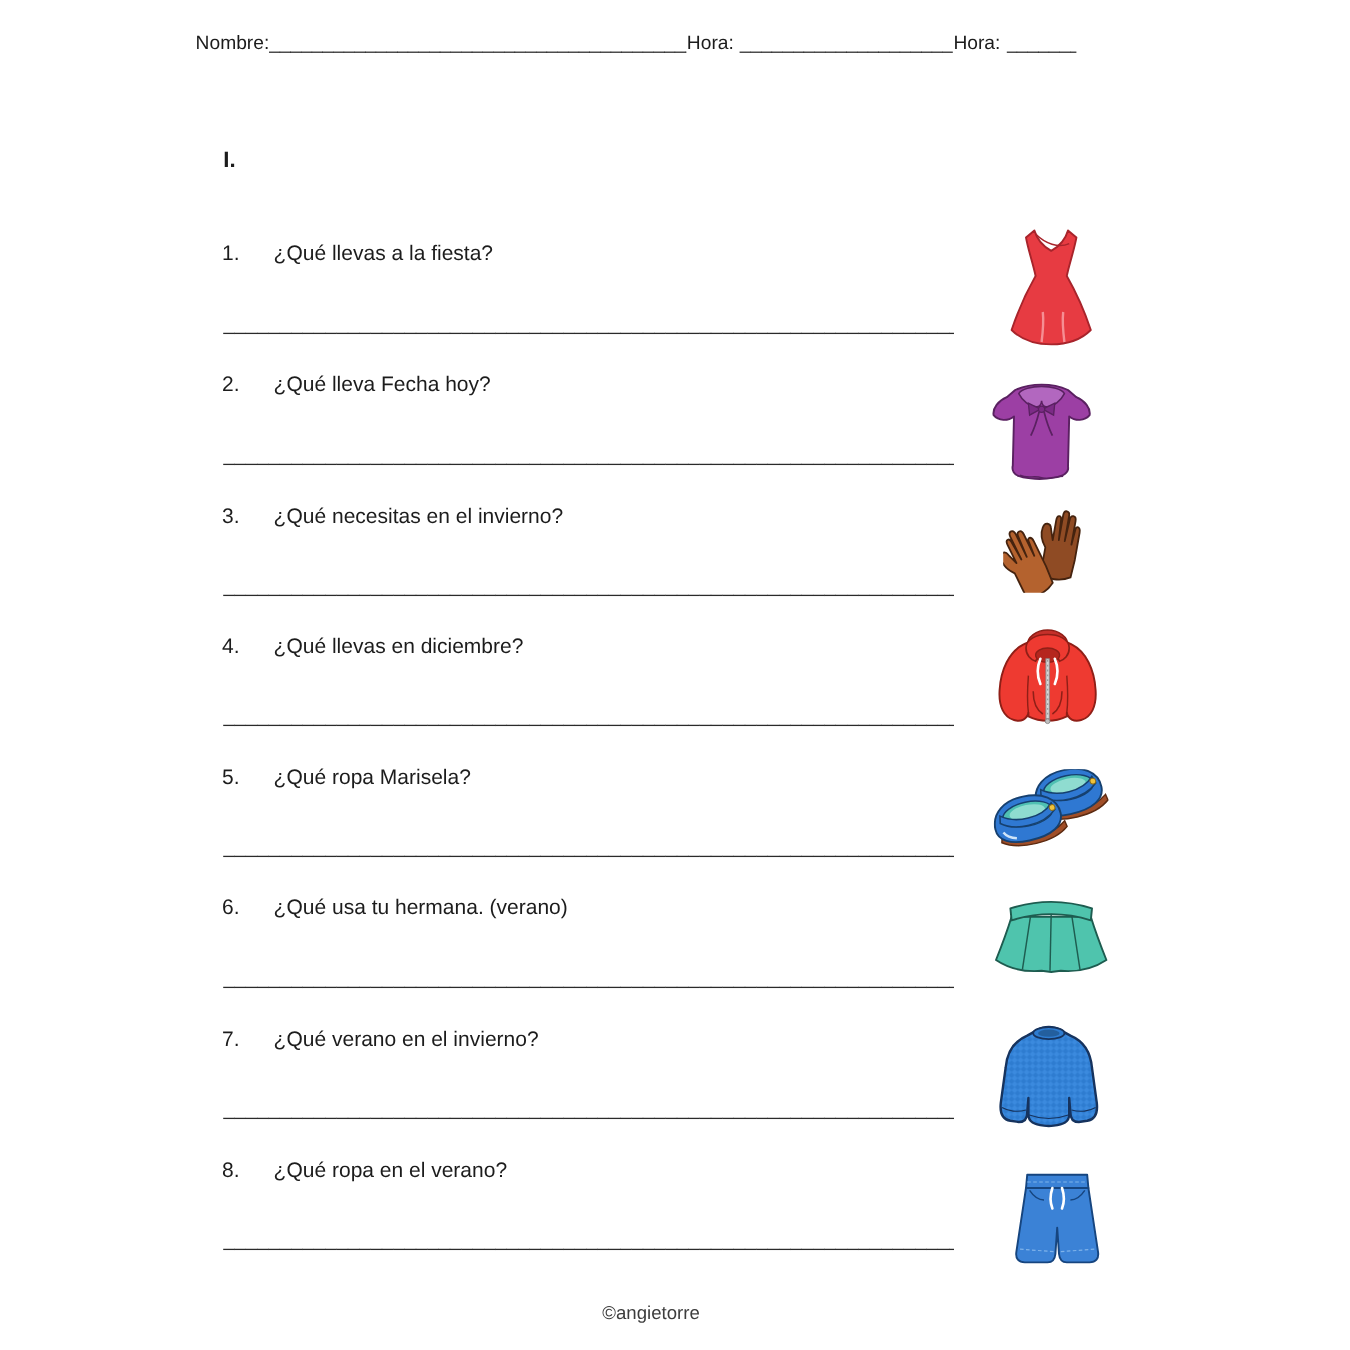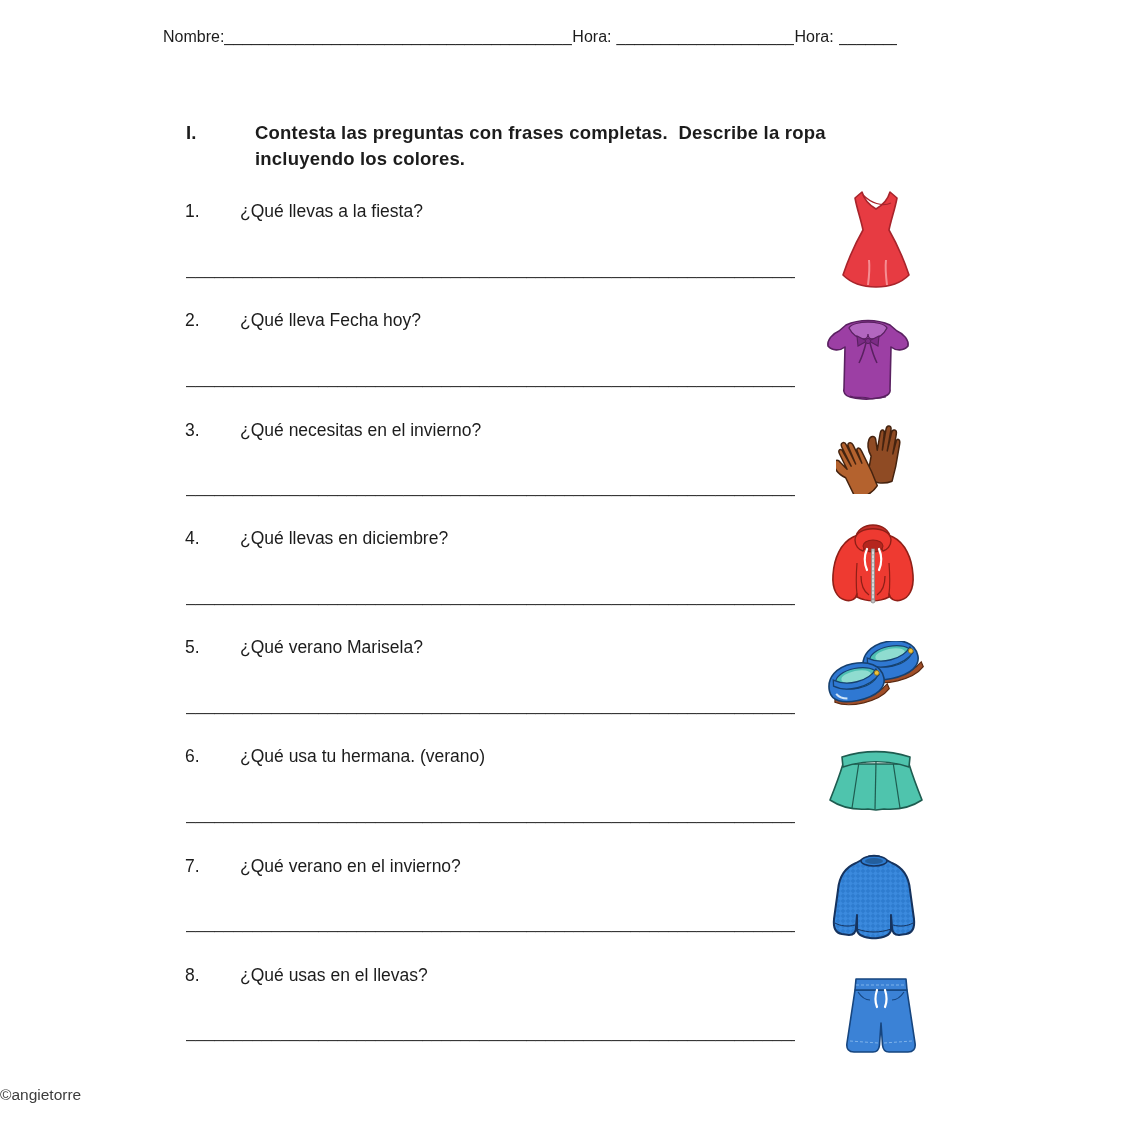--- a/index.html
+++ b/index.html
@@ -15,81 +15,80 @@
   .name-line { width:348px; }
   .date-line { width:178px; margin-left:5px; }
   .hour-line { width:58px; margin-left:5px; }
   .instr {
     position:absolute; left:186px; top:120px; display:flex;
     font-weight:bold; font-size:18.5px; line-height:26px; letter-spacing:0.2px;
   }
   .instr-numeral { width:69px; flex:none; }
   .instr-text { width:618px; white-space:pre-wrap; }
   .qnum  { position:absolute; left:185px; font-size:17.5px; line-height:20px; }
-  .qtext { position:absolute; left:240px; font-size:17.5px; line-height:20px; }
+  .qtext { position:absolute; left:228px; font-size:17.5px; line-height:20px; }
   .aline {
     position:absolute; left:186px; width:609px; height:24px;
     overflow:hidden; white-space:nowrap; font-size:17px; color:#2a2a2a;
   }
   .icon-box { position:absolute; }
   .icon-box svg { display:block; width:100%; height:100%; }
   .footer {
-    position:absolute; top:1086px; left:0; width:1085px; 
+    position:absolute; top:1086px; left:0; width:1085px; text-align:center;
     font-size:15.5px; color:#3d3d3d;
   }
 </style>
 </head>
 <body>
 
 <div class="page">
 
   <div class="header">
     <span>Nombre:</span>
       <span class="hline name-line">__________________________________________________</span>
       <span>Hora:</span>
       <span class="hline date-line">______________________________</span>
       <span>Hora:</span>
       <span class="hline hour-line">__________</span>
   </div>
 
   <div class="instr">
     <span class="instr-numeral">I.</span>
-    <span class="instr-text">Contesta las preguntas con frases completas.  Describe la ropa incluyendo los colores.</span>
   </div>
 
   <span class="qnum" style="top:201px">1.</span>
   <span class="qtext" style="top:201px">¿Qué llevas a la fiesta?</span>
   <span class="aline" style="top:260px">__________________________________________________________________________________________</span>
 
   <span class="qnum" style="top:310px">2.</span>
   <span class="qtext" style="top:310px">¿Qué lleva Fecha hoy?</span>
   <span class="aline" style="top:369px">__________________________________________________________________________________________</span>
 
   <span class="qnum" style="top:420px">3.</span>
   <span class="qtext" style="top:420px">¿Qué necesitas en el invierno?</span>
   <span class="aline" style="top:478px">__________________________________________________________________________________________</span>
 
   <span class="qnum" style="top:528px">4.</span>
   <span class="qtext" style="top:528px">¿Qué llevas en diciembre?</span>
   <span class="aline" style="top:587px">__________________________________________________________________________________________</span>
 
   <span class="qnum" style="top:637px">5.</span>
-  <span class="qtext" style="top:637px">¿Qué verano Marisela?</span>
+  <span class="qtext" style="top:637px">¿Qué ropa Marisela?</span>
   <span class="aline" style="top:696px">__________________________________________________________________________________________</span>
 
   <span class="qnum" style="top:746px">6.</span>
   <span class="qtext" style="top:746px">¿Qué usa tu hermana. (verano)</span>
   <span class="aline" style="top:805px">__________________________________________________________________________________________</span>
 
   <span class="qnum" style="top:856px">7.</span>
   <span class="qtext" style="top:856px">¿Qué verano en el invierno?</span>
   <span class="aline" style="top:914px">__________________________________________________________________________________________</span>
 
   <span class="qnum" style="top:965px">8.</span>
-  <span class="qtext" style="top:965px">¿Qué usas en el llevas?</span>
+  <span class="qtext" style="top:965px">¿Qué ropa en el verano?</span>
   <span class="aline" style="top:1023px">__________________________________________________________________________________________</span>
 
   <div class="icon-box" style="left:838px; top:190px; width:76px; height:100px;">
     <svg viewBox="0 0 76 100">
       <path d="M24,2 C26,9 31,15 38,19 C45,15 50,9 52,2 L59,8 C57,19 53,30 51,40 C59,54 66,70 71,85 C62,94 50,97 38,97 C26,97 14,94 5,85 C10,70 17,54 25,40 C23,30 19,19 17,8 Z" fill="#e73b42" stroke="#a8242b" stroke-width="1.6" stroke-linejoin="round"></path>
       <path d="M25,5 C33,13 44,17 53,13" fill="none" stroke="#a8242b" stroke-width="1.3"></path>
       <path d="M30,95 C31,87 32,79 31,70" fill="none" stroke="#f58e93" stroke-width="2"></path>
       <path d="M49,95 C48,87 47,79 48,70" fill="none" stroke="#f58e93" stroke-width="2"></path>
     </svg>
   </div>

